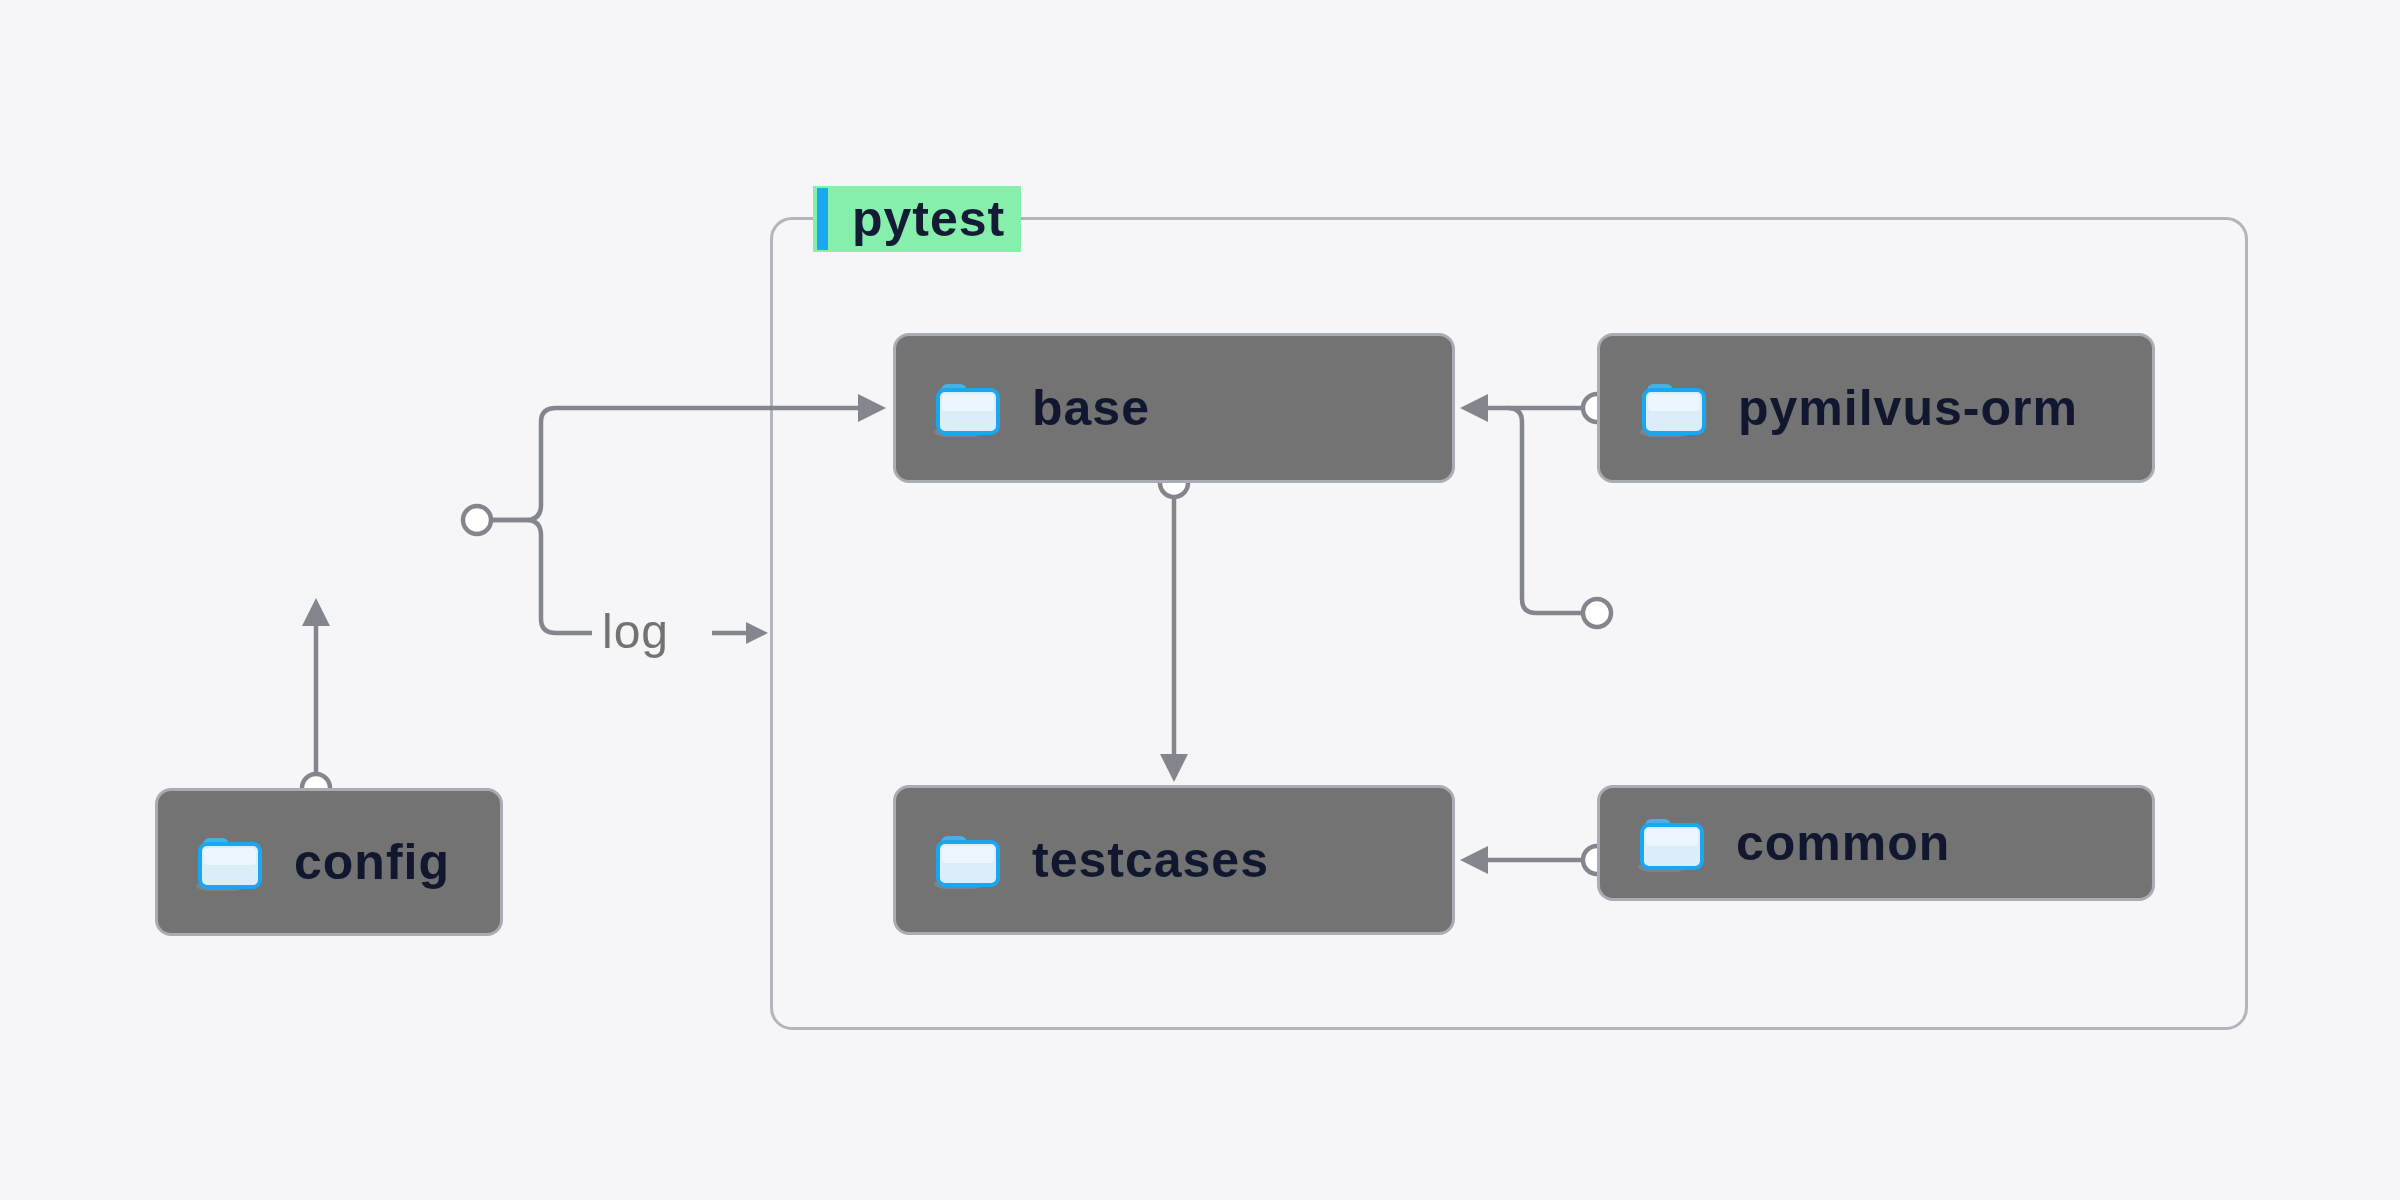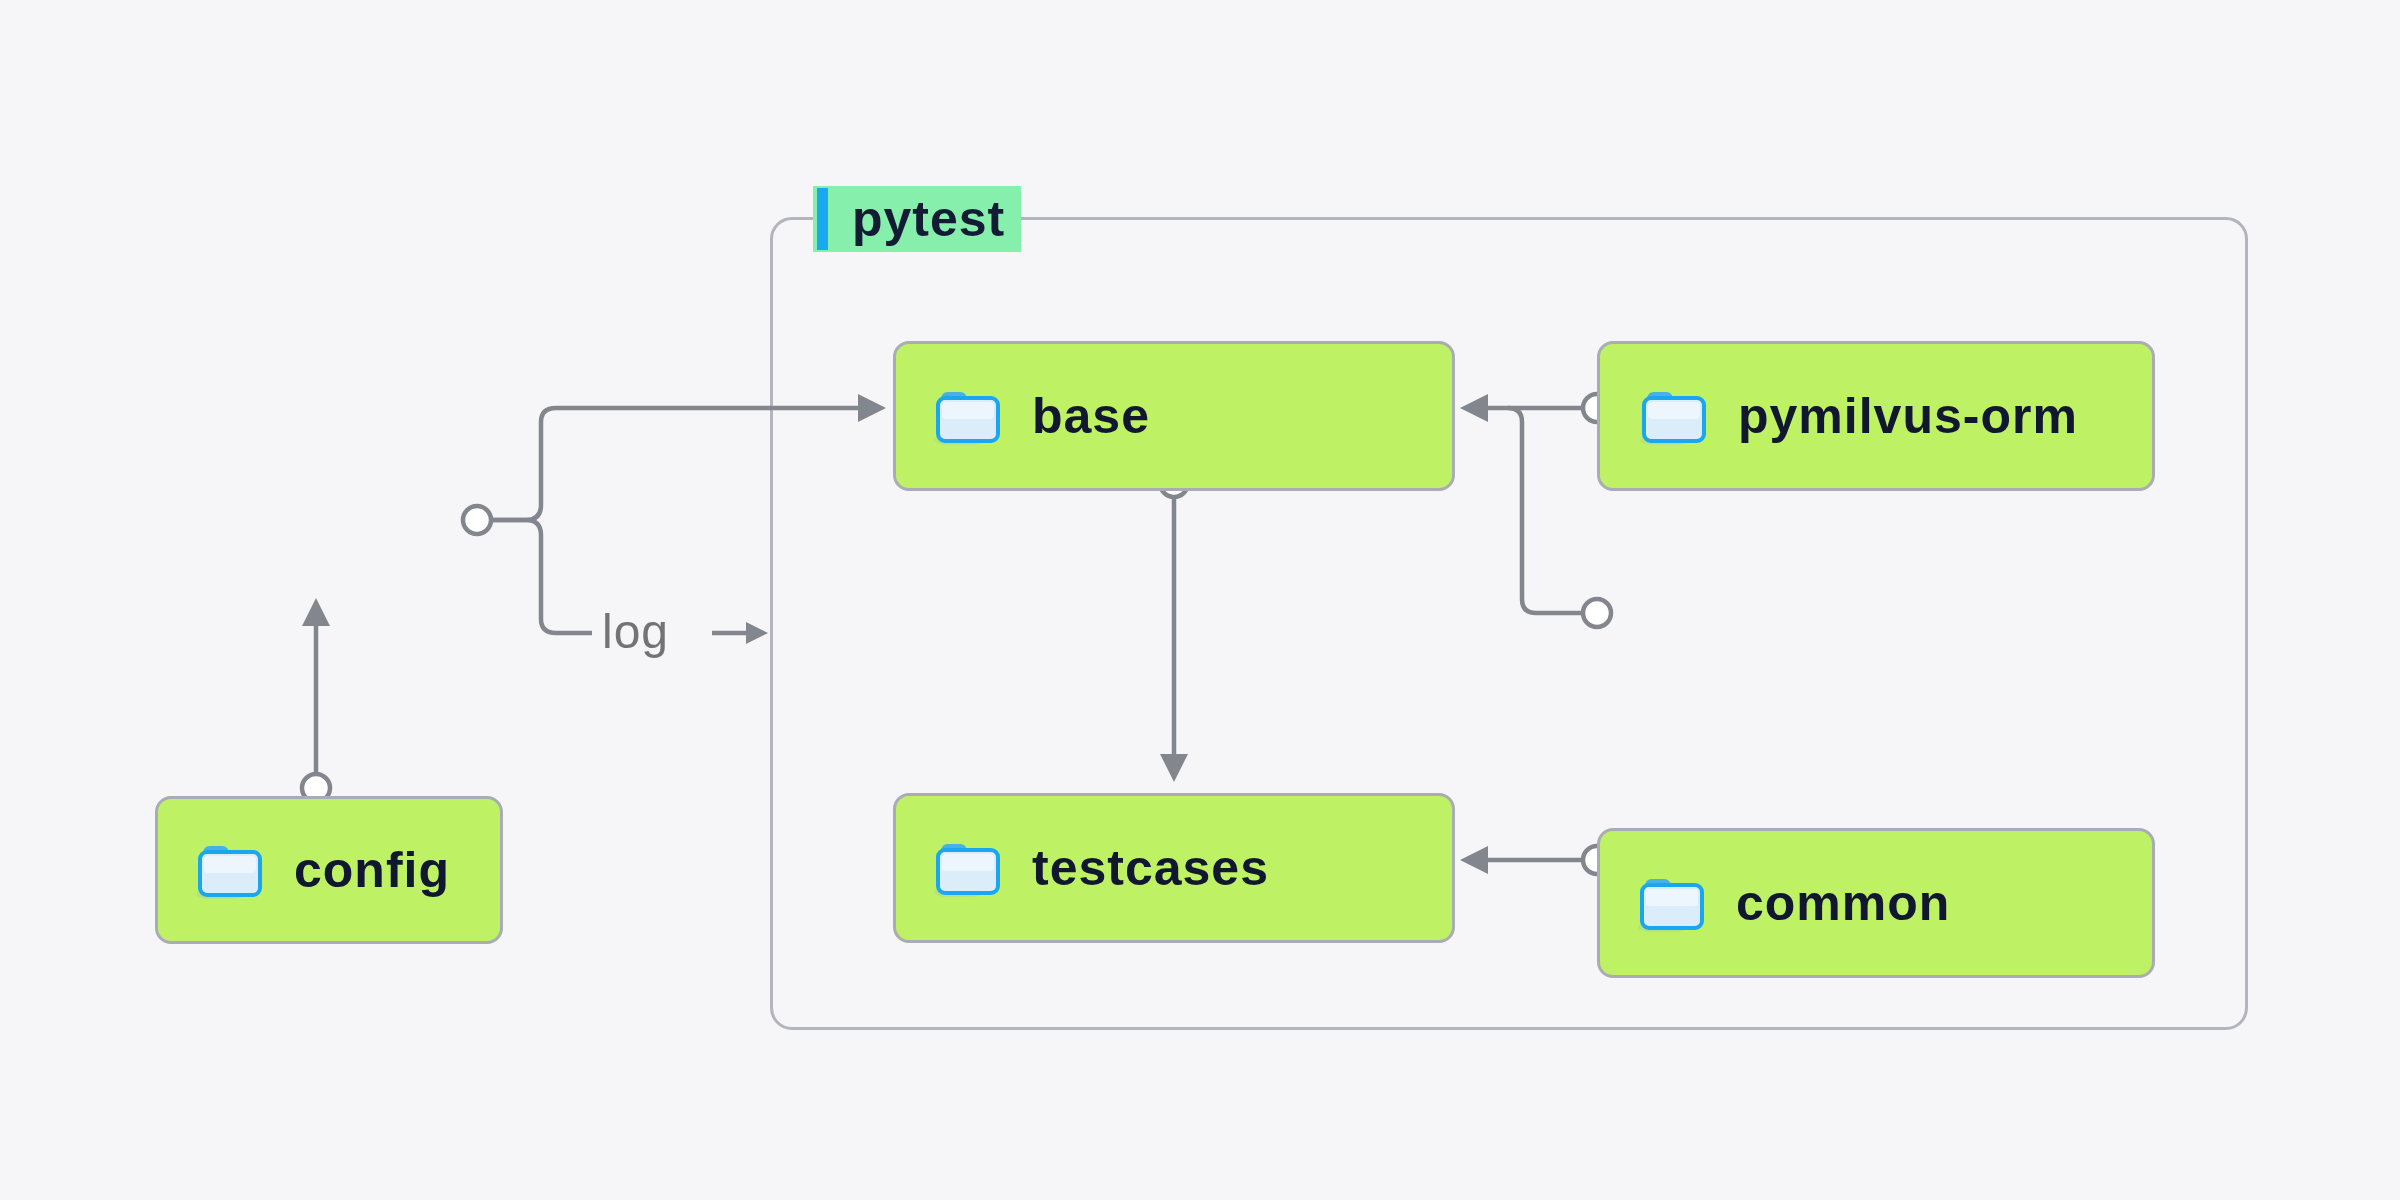--- a/index.html
+++ b/index.html
@@ -7,28 +7,27 @@
     position: relative;
     width: 2400px;
     height: 1200px;
     background: #f6f6f8;
     font-family: "Liberation Sans", sans-serif;
     overflow: hidden;
   }
   .node {
     position: absolute;
     box-sizing: border-box;
-    background: #bef264;
+    background: #737373;
     border: 3px solid #a9abb5;
     border-radius: 16px;
     display: flex;
     align-items: center;
     gap: 30px;
     padding-left: 38px;
-    margin-top: 8px;
   }
   .node-label {
     font-size: 50px;
     font-weight: 700;
     color: #10172e;
     letter-spacing: 1px;
     white-space: nowrap;
   }
   .folder-icon { flex: 0 0 auto; }
   .group-container {
@@ -74,21 +73,21 @@
     inset: 0;
     pointer-events: none;
   }
   
   #node-utils     { left: 155px;  top: 446px; width: 322px; height: 148px; }
   #node-config    { left: 155px;  top: 788px; width: 348px; height: 148px; }
   #node-base      { left: 893px;  top: 333px; width: 562px; height: 150px; }
   #node-pymilvus  { left: 1597px; top: 333px; width: 558px; height: 150px; padding-left: 40px; }
   #node-check     { left: 1597px; top: 538px; width: 558px; height: 150px; }
   #node-testcases { left: 893px;  top: 785px; width: 562px; height: 150px; }
-  #node-common    { left: 1597px; top: 820px; width: 558px; height: 150px; }
+  #node-common    { left: 1597px; top: 785px; width: 558px; height: 116px; }
 </style>
 </head>
 <body>
 
 <div class="canvas">
 
   <div class="group-container">
     <div class="group-label">
       <div class="group-label-bar"></div>
       <div class="group-label-text">pytest</div>

